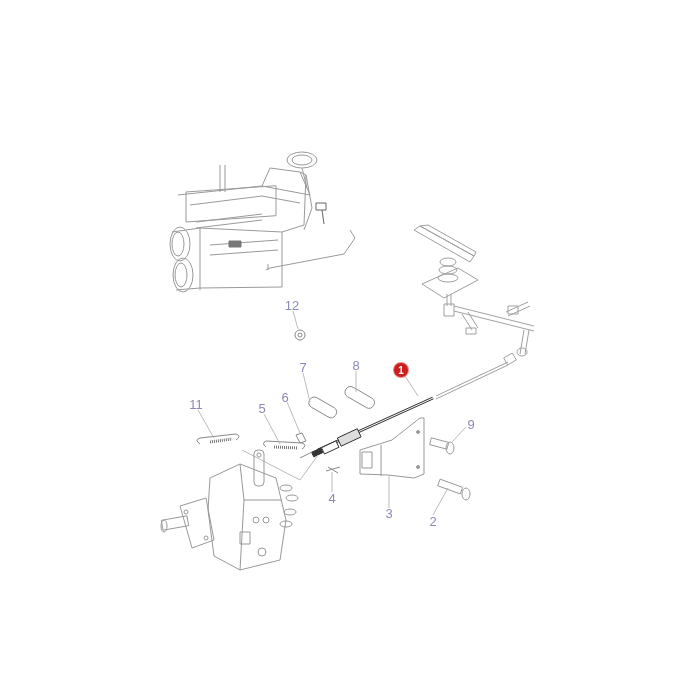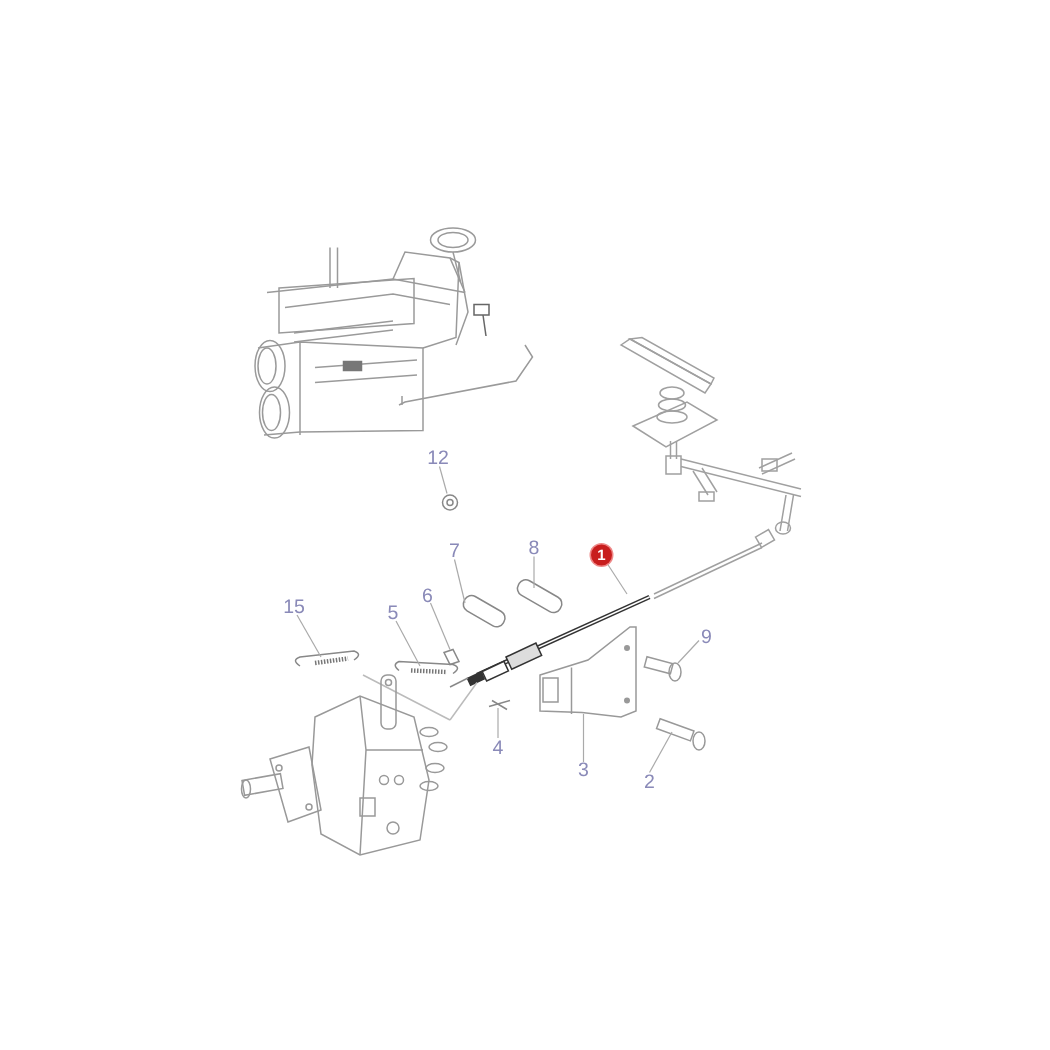--- a/index.html
+++ b/index.html
@@ -199,13 +199,13 @@
 <div class="callout-highlight" style="left:401px;top:370px;">1</div>
 <div class="callout" style="left:433px;top:521px;">2</div>
 <div class="callout" style="left:389px;top:513px;">3</div>
 <div class="callout" style="left:332px;top:498px;">4</div>
 <div class="callout" style="left:262px;top:408px;">5</div>
 <div class="callout" style="left:285px;top:397px;">6</div>
 <div class="callout" style="left:303px;top:367px;">7</div>
 <div class="callout" style="left:356px;top:365px;">8</div>
 <div class="callout" style="left:471px;top:424px;">9</div>
 <div class="callout" style="left:292px;top:305px;">12</div>
-<div class="callout" style="left:196px;top:404px;">15</div>
+<div class="callout" style="left:196px;top:404px;">11</div>
 
 </body></html>

